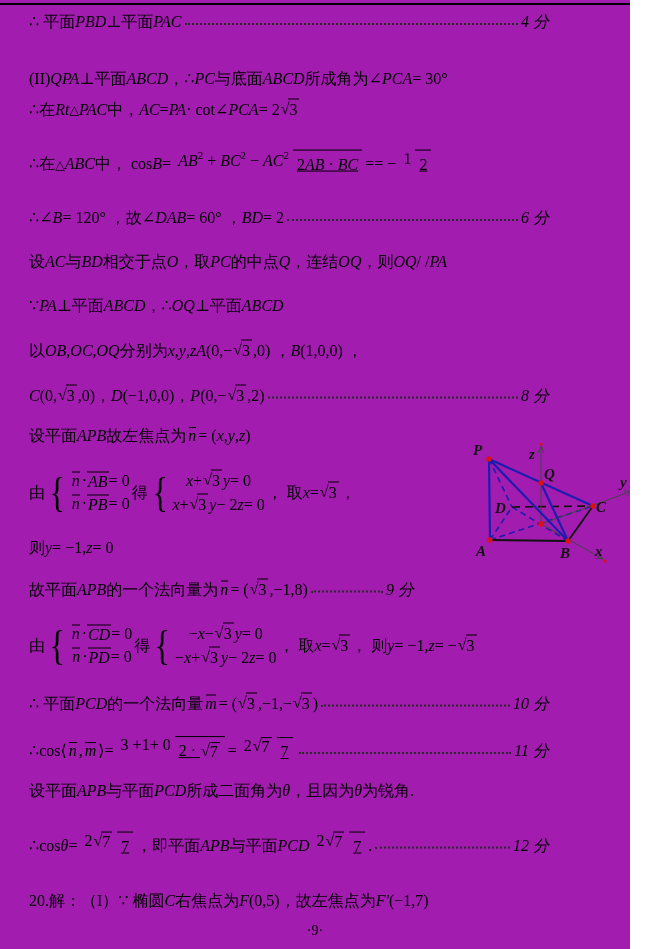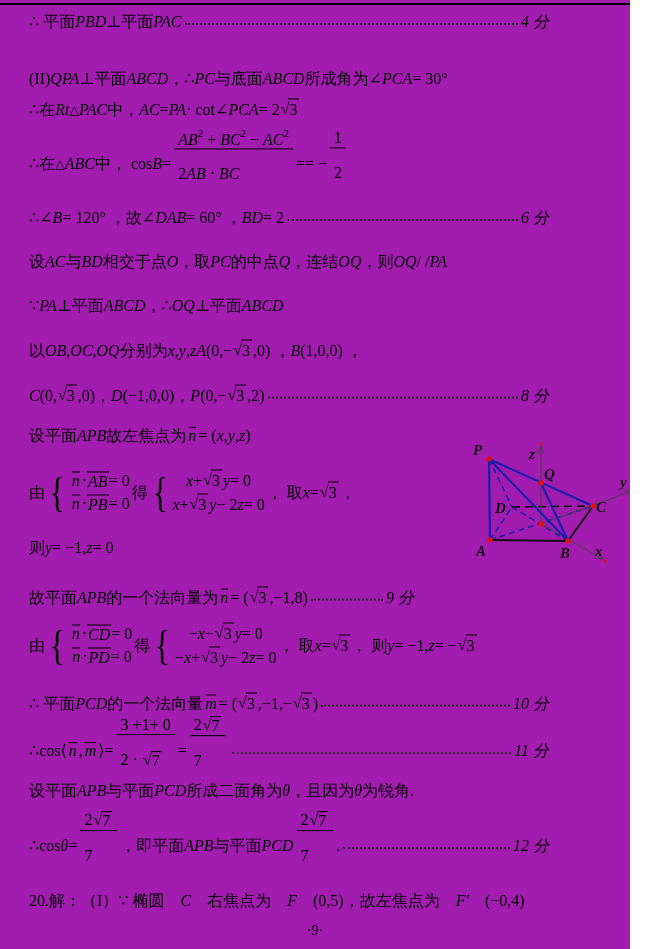--- a/index.html
+++ b/index.html
@@ -3,28 +3,28 @@
 <meta charset="utf-8">
 <style>
   html,body{margin:0;padding:0;background:#fff;}
   body{width:671px;height:949px;font-family:"Liberation Serif","DejaVu Serif","DejaVu Sans",serif;
        font-size:16px;color:#000;}
   .page{position:relative;width:630px;height:949px;overflow:hidden;background:#a21caf;}
   .topline{position:absolute;top:3px;left:0;right:0;border-top:2px solid #000;}
   .line{position:absolute;left:29px;right:81px;display:flex;align-items:center;
         white-space:nowrap;transform:translateY(-50%);line-height:1.25;}
   .line.nol{right:20px;}
-  .line.short{right:216px;margin-top:8px;}
+  .line.short{right:216px;}
   .it{font-style:italic;}
   sup{font-size:0.68em;position:relative;top:-0.1em;}
   sub{font-size:0.78em;position:relative;top:0.12em;}
-  .frac{display:inline-flex;flex-direction:column;text-align:left;vertical-align:middle;
+  .frac{display:inline-flex;flex-direction:row;text-align:right;vertical-align:middle;
         margin:0 3px;line-height:1.12;}
   .num{display:block;padding:0 4px;}
-  .den{display:block;border-top:1.5px solid #000;padding:16px 4px;}
+  .den{display:block;border-top:1.5px solid #000;padding:5px 4px;text-decoration:underline;}
   .sq{display:inline-flex;align-items:flex-start;margin:0 1px;}
   .sg{margin-right:-1px;}
   .rad{border-top:1.4px solid #000;padding:0 2px 0 1px;}
   .vec{position:relative;font-style:italic;display:inline-block;margin:0 1px;padding:0 1px;}
   .vec::before{content:"";position:absolute;top:1px;left:12%;width:76%;border-top:1.4px solid #000;}
   .ol{font-style:italic;display:inline-block;border-top:1.4px solid #000;line-height:1.05;
       padding:1px 1px 0 1px;}
   .cases{display:inline-flex;align-items:center;margin:0 2px;}
   .brace{font-size:270%;font-weight:300;line-height:0.85;transform:scaleX(0.75);margin-right:2px;}
   .crows{display:inline-flex;flex-direction:column;row-gap:3px;}
@@ -419,28 +419,28 @@
           <span class="num"><span>2</span><span class="sq">
               <span class="sg">√</span>
               <span class="rad">7</span>
             </span></span>
           <span class="den"><span>7</span></span>
         </span>
         <span>.</span>
         <span class="leader"></span>
         <span class="score">12 分</span>
       </div>
-      <div class="line nol" style="top: 901px; gap: 16px;">
+      <div class="line nol" style="top: 901px;">
         <span>20.解：（I）∵ 椭圆</span>
         <span class="it">C</span>
         <span>右焦点为</span>
         <span class="it">F</span>
         <span>(0,5)，故左焦点为</span>
         <span class="it">F′</span>
-        <span>(−0,4)</span>
+        <span>(−1,7)</span>
       </div>
     </div>
 
   <div class="figure">
     <svg viewBox="0 0 226 175" width="226" height="175">
 
       <g class="st-blue" stroke-width="1.6" stroke-dasharray="6 4">
         <line x1="45" y1="115" x2="148" y2="81"></line>
         <line x1="67" y1="82" x2="123" y2="116"></line>
         <line x1="45" y1="115" x2="67" y2="82"></line>

